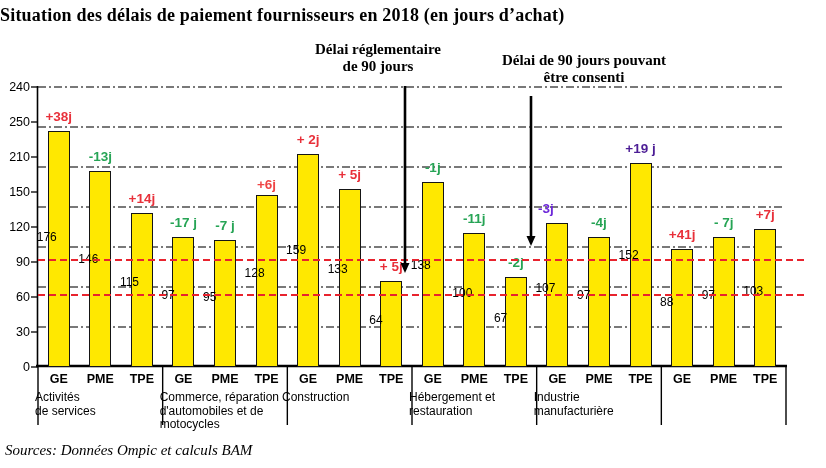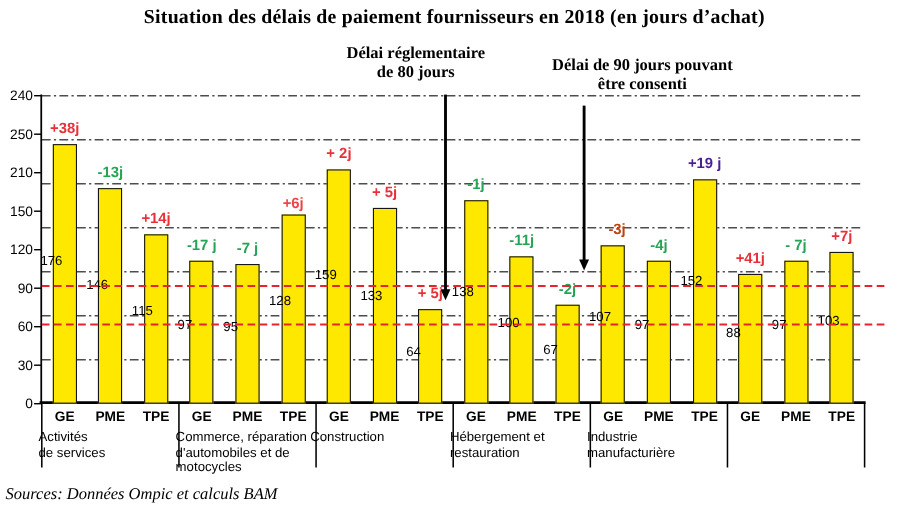--- a/index.html
+++ b/index.html
@@ -1,18 +1,18 @@
 <!DOCTYPE html>
 <html><head>
 <meta charset="utf-8">
 <style>
   html,body{margin:0;padding:0;background:#fff;}
   #root{position:relative;width:826px;height:468px;background:#fff;overflow:hidden;
         font-family:"Liberation Sans",sans-serif;color:#000;}
-  .title{position:absolute;left:0;top:5px;width:826px;text-align:center;
+  .title{position:absolute;left:0;top:5px;width:826px;
          font-family:"Liberation Serif",serif;font-weight:bold;font-size:18px;letter-spacing:.2px;}
   .ann{position:absolute;text-align:center;white-space:pre-line;
        font-family:"Liberation Serif",serif;font-weight:bold;font-size:15px;line-height:16.5px;}
   .source{position:absolute;left:5px;top:442px;font-family:"Liberation Serif",serif;
           font-style:italic;font-size:15px;}
   svg{position:absolute;left:0;top:0;}
   #grid-svg{z-index:1;}
   #bars-layer{position:absolute;left:0;top:0;width:826px;height:468px;z-index:2;}
   #overlay-svg{z-index:3;pointer-events:none;}
   .bar{position:absolute;background:#FFE800;border:1.5px solid #151515;box-sizing:border-box;}
@@ -21,21 +21,21 @@
   .elabel{position:absolute;text-align:center;font-size:12.5px;font-weight:600;line-height:14px;}
   .glabel{position:absolute;text-align:left;white-space:pre-line;font-size:12px;line-height:13.5px;}
   .ytick{position:absolute;width:28px;text-align:right;font-size:12.5px;line-height:13px;}
 </style>
 </head>
 <body>
 
 <div id="root">
   <div class="title">Situation des délais de paiement fournisseurs en 2018 (en jours d’achat)</div>
   <div class="ann" style="left:258px;top:41px;width:240px;">Délai réglementaire
-de 80 jours</div>
+de 90 jours</div>
   <div class="ann" style="left:464px;top:52px;width:240px;">Délai de 90 jours pouvant
 être consenti</div>
 
   <svg id="grid-svg" width="826" height="468">
       <line x1="38" y1="87" x2="784" y2="87" stroke="#4D4D4D" stroke-width="1.3" stroke-dasharray="8 3 2 3"></line>
       <line x1="38" y1="127" x2="784" y2="127" stroke="#4D4D4D" stroke-width="1.3" stroke-dasharray="8 3 2 3"></line>
       <line x1="38" y1="167" x2="784" y2="167" stroke="#4D4D4D" stroke-width="1.3" stroke-dasharray="8 3 2 3"></line>
       <line x1="38" y1="207" x2="784" y2="207" stroke="#4D4D4D" stroke-width="1.3" stroke-dasharray="8 3 2 3"></line>
       <line x1="38" y1="247" x2="784" y2="247" stroke="#4D4D4D" stroke-width="1.3" stroke-dasharray="8 3 2 3"></line>
       <line x1="38" y1="287" x2="784" y2="287" stroke="#4D4D4D" stroke-width="1.3" stroke-dasharray="8 3 2 3"></line>
@@ -119,21 +119,21 @@
       <div class="dlabel" style="left:442.3333333333333px;top:210.83333333333334px;color:#26A455;">-11j</div>
       <div class="vlabel" style="left:452.3333333333333px;top:286.20833333333337px;">100</div>
       <div class="elabel" style="left:453.55555555555554px;top:372px;width:41.55555555555556px;">PME</div>
       <div class="bar" style="left:504.88888888888886px;top:277.10833333333335px;width:22px;height:89.89166666666667px;"></div>
       <div class="dlabel" style="left:483.8888888888889px;top:255.10833333333335px;color:#26A455;">-2j</div>
       <div class="vlabel" style="left:493.8888888888889px;top:310.55958333333336px;">67</div>
       <div class="elabel" style="left:495.1111111111111px;top:372px;width:41.55555555555556px;">TPE</div>
       <div class="glabel" style="left:409px;top:391px;width:130.66666666666669px;">Hébergement et
 restauration</div>
       <div class="bar" style="left:546.4444444444446px;top:223.44166666666666px;width:22px;height:143.55833333333334px;"></div>
-      <div class="dlabel" style="left:529px;top:201.44166666666666px;color:#c2410c;">-3j</div>
+      <div class="dlabel" style="left:514px;top:201.44166666666666px;color:#6d28d9;">-3j</div>
       <div class="vlabel" style="left:535.4444444444446px;top:281.04291666666666px;">107</div>
       <div class="elabel" style="left:536.6666666666667px;top:372px;width:41.55555555555556px;">GE</div>
       <div class="bar" style="left:588.0000000000001px;top:236.85833333333335px;width:22px;height:130.14166666666665px;"></div>
       <div class="dlabel" style="left:567.0000000000001px;top:214.85833333333335px;color:#26A455;">-4j</div>
       <div class="vlabel" style="left:577.0000000000001px;top:288.4220833333333px;">97</div>
       <div class="elabel" style="left:578.2222222222223px;top:372px;width:41.55555555555556px;">PME</div>
       <div class="bar" style="left:629.5555555555557px;top:163.06666666666666px;width:22px;height:203.93333333333334px;"></div>
       <div class="dlabel" style="left:608.5555555555557px;top:141.06666666666666px;color:#4c1d95;">+19 j</div>
       <div class="vlabel" style="left:618.5555555555557px;top:247.83666666666667px;">152</div>
       <div class="elabel" style="left:619.7777777777778px;top:372px;width:41.55555555555556px;">TPE</div>

